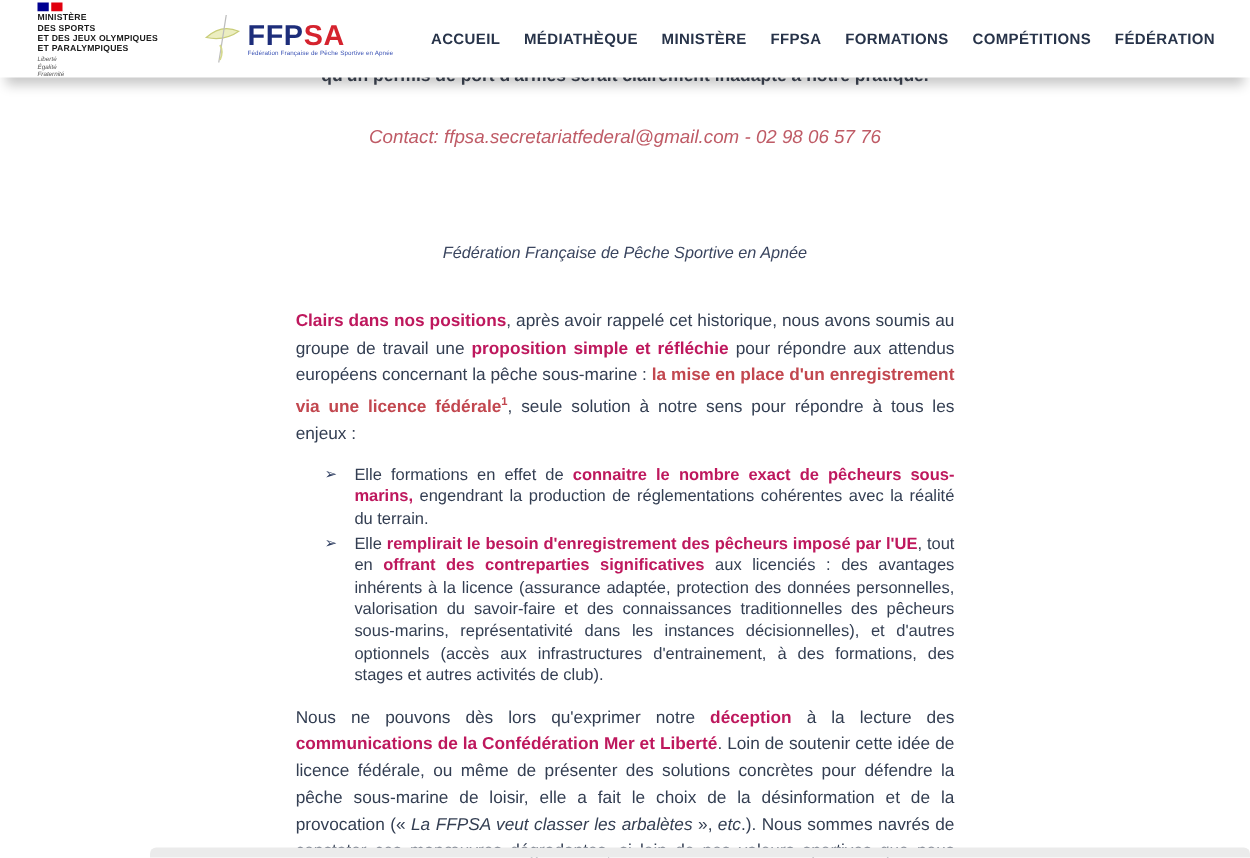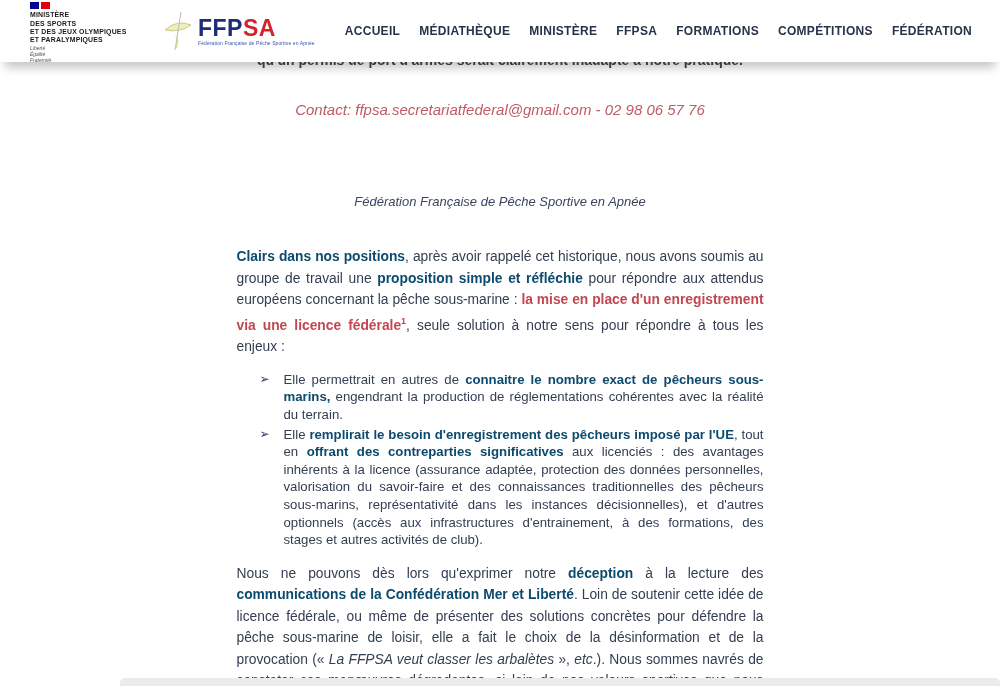--- a/index.html
+++ b/index.html
@@ -63,21 +63,21 @@
     text-align: center;
     font-size: 13px; font-style: italic;
     color: #3a455f;
   }
   .para {
     margin-top: 37px;
     font-size: 13.8px; line-height: 21.5px;
     text-align: justify;
   }
   .para2 { margin-top: 14px; }
-  .seg-b { font-weight: bold; color: #0c4a6e; }
+  .seg-b { font-weight: bold; color: #be185d; }
   .seg-rb { font-weight: bold; color: #c2474f; }
   .seg-i { font-style: italic; margin-top: 13px; }
   sup.seg-sup { font-weight: bold; color: #c2474f; font-size: 9px; }
   .bullet-list { margin: 4px 0 0 0; padding: 0; list-style: none; }
   .bullet-list li {
     position: relative;
     padding-left: 47px;
     font-size: 13.2px; line-height: 17.6px;
     text-align: justify;
     margin-bottom: 2px;
@@ -143,21 +143,21 @@
 
 <main class="doc">
   <div class="contact-line">Contact: ffpsa.secretariatfederal@gmail.com - 02 98 06 57 76</div>
 
   <div class="federation-caption">Fédération Française de Pêche Sportive en Apnée</div>
 
   <p class="para"><span class="seg-b">Clairs dans nos positions</span><span>, après avoir rappelé cet historique, nous avons soumis au groupe de travail une </span><span class="seg-b">proposition simple et réfléchie</span><span> pour répondre aux attendus européens concernant la pêche sous-marine : </span><span class="seg-rb">la mise en place d'un enregistrement via une licence fédérale</span><sup class="seg-sup">1</sup><span>, seule solution à notre sens pour répondre à tous les enjeux :</span></p>
 
   <ul class="bullet-list">
     <li>
-      <span class="marker">➢</span><span><span>Elle permettrait en autres de </span><span class="seg-b">connaitre le nombre exact de pêcheurs sous-marins,</span><span> engendrant la production de réglementations cohérentes avec la réalité du terrain.</span></span>
+      <span class="marker">➢</span><span><span>Elle formations en effet de </span><span class="seg-b">connaitre le nombre exact de pêcheurs sous-marins,</span><span> engendrant la production de réglementations cohérentes avec la réalité du terrain.</span></span>
     </li>
     <li>
       <span class="marker">➢</span><span><span>Elle </span><span class="seg-b">remplirait le besoin d'enregistrement des pêcheurs imposé par l'UE</span><span>, tout en </span><span class="seg-b">offrant des contreparties significatives</span><span> aux licenciés : des avantages inhérents à la licence (assurance adaptée, protection des données personnelles, valorisation du savoir-faire et des connaissances traditionnelles des pêcheurs sous-marins, représentativité dans les instances décisionnelles), et d'autres optionnels (accès aux infrastructures d'entrainement, à des formations, des stages et autres activités de club).</span></span>
     </li>
   </ul>
 
   <p class="para para2"><span>Nous ne pouvons dès lors qu'exprimer notre </span><span class="seg-b">déception</span><span> à la lecture des </span><span class="seg-b">communications de la Confédération Mer et Liberté</span><span>. Loin de soutenir cette idée de licence fédérale, ou même de présenter des solutions concrètes pour défendre la pêche sous-marine de loisir, elle a fait le choix de la désinformation et de la provocation (« </span><span class="seg-i">La FFPSA veut classer les arbalètes</span><span> », </span><span class="seg-i">etc</span><span>.). Nous sommes navrés de constater ces manœuvres dégradantes, si loin de nos valeurs sportives que nous faisons vivre par notre délégation ministérielle. </span></p>
 
 </main>
 

